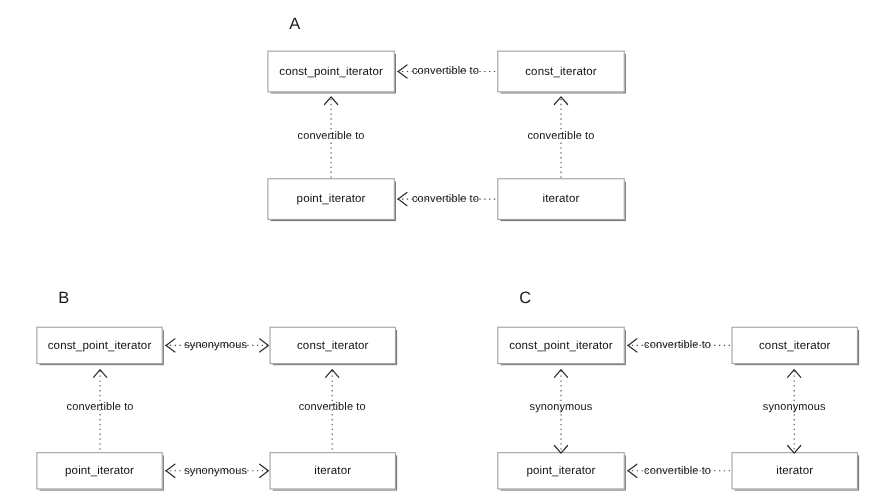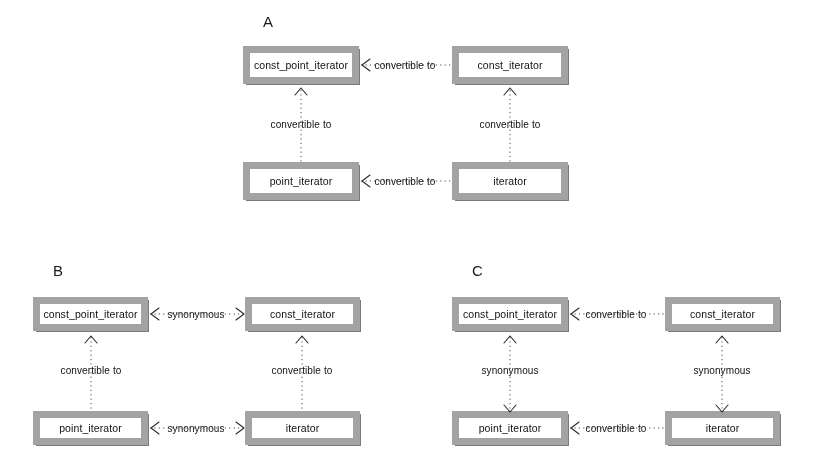--- a/index.html
+++ b/index.html
@@ -22,21 +22,21 @@
     position: absolute;
     font-size: 15px;
     line-height: 15px;
     color: #1a1a1a;
     letter-spacing: 0.2px;
     white-space: nowrap;
   }
   .node-box {
     position: absolute;
     box-sizing: border-box;
-    border: 7px solid #a3a3a3;
+    border: 1px solid #a3a3a3;
     background: #ffffff;
     box-shadow: 2px 2px 0 -1px #7a7a7a;
     display: flex;
     align-items: center;
     justify-content: center;
   }
   .node-label {
     font-size: 10.5px;
     line-height: 12px;
     color: #111111;

